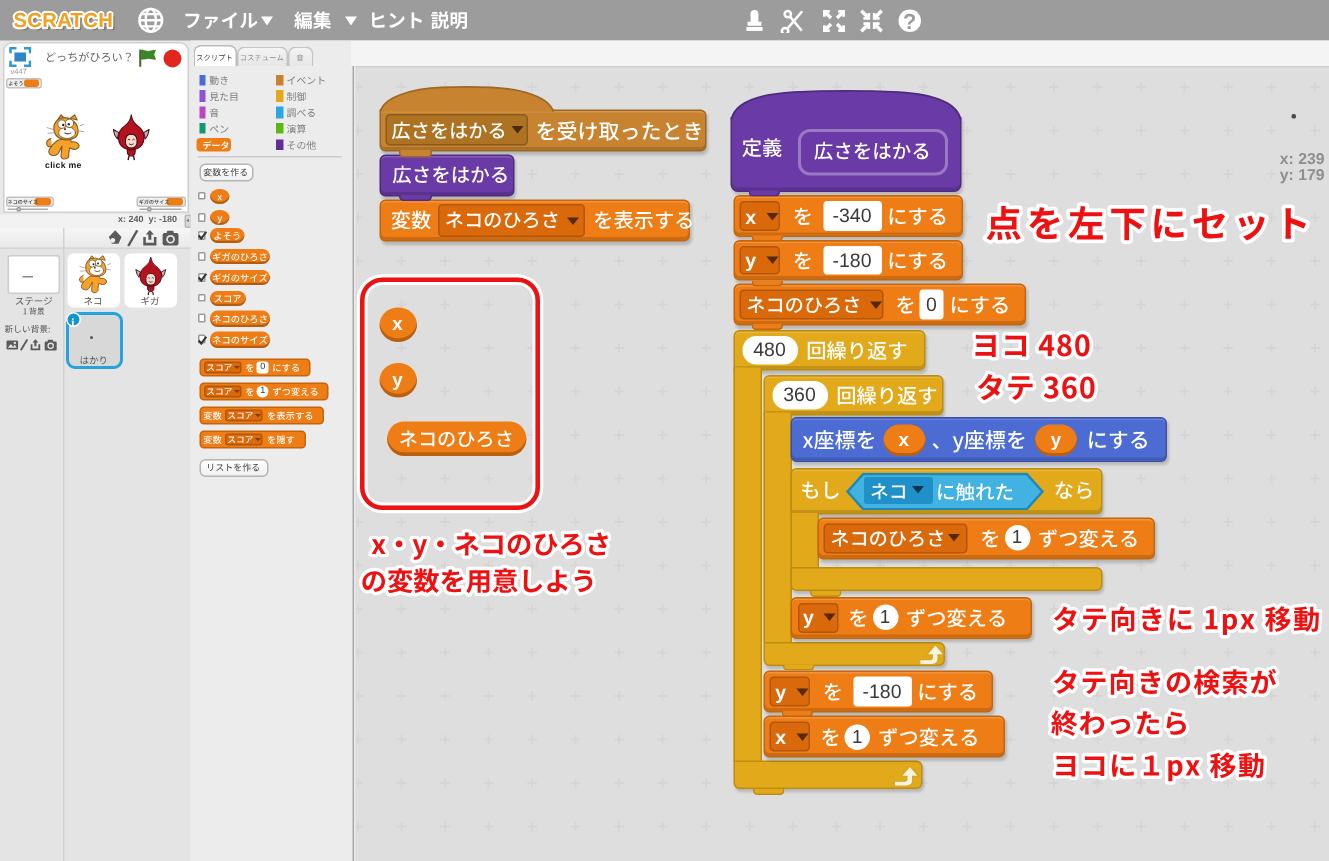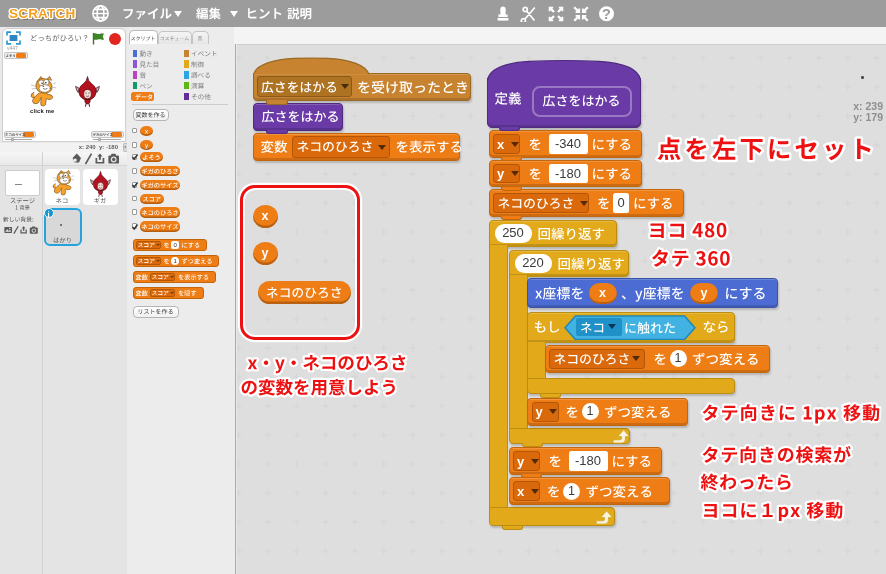--- a/index.html
+++ b/index.html
@@ -281,29 +281,29 @@
 <div class="abs" style="z-index:4;left:493.5px;top:164.0px;width:14px;text-align:center;color:#fff;font-weight:bold;font-size:13px;line-height:19px;">y</div>
 <div class="abs tri" style="z-index:4;left:510.5px;top:171.0px;border-left:4.5px solid transparent;border-right:4.5px solid transparent;border-top:5.625px solid rgba(40,20,0,0.75);"></div>
 <div class="abs" style="z-index:4;left:548.5px;top:163.8px;width:39px;height:19.5px;background:#fff;border-radius:2.5px;color:#3a3a3a;font-size:13px;text-align:center;line-height:19.5px;">-180</div>
 <div class="abs" style="z-index:3;left:501px;top:186.5px;width:21px;height:4px;background:#ee7d16;border:1px solid #c3660c;border-top:none;border-radius:0 0 3px 3px;"></div>
 <div class="abs" style="left:488.5px;top:189px;width:195.5px;height:27.5px;background:#ee7d16;border:1px solid #c3660c;border-radius:4px;box-shadow:inset 0 -2px 0 rgba(0,0,0,0.14), inset 0 1px 0 rgba(255,255,255,0.18), 1px 2px 2px rgba(0,0,0,0.18);"></div>
 <div class="abs" style="left:493.0px;top:193px;width:96px;height:20px;background:#d9690b;border:1px solid #b35707;border-radius:3px;"></div>
 <div class="abs tri" style="z-index:4;left:579.5px;top:200.5px;border-left:4.5px solid transparent;border-right:4.5px solid transparent;border-top:5.625px solid rgba(40,20,0,0.75);"></div>
 <div class="abs" style="z-index:4;left:613.0px;top:193.3px;width:16px;height:19.5px;background:#fff;border-radius:2.5px;color:#3a3a3a;font-size:13px;text-align:center;line-height:19.5px;">0</div>
 <div class="abs" style="z-index:3;left:501px;top:216px;width:21px;height:4px;background:#ee7d16;border:1px solid #c3660c;border-top:none;border-radius:0 0 3px 3px;"></div>
 <div class="abs" style="left:488.5px;top:220px;width:128px;height:26.5px;background:#e2aa1a;border:1px solid #bd8d10;border-radius:4px 4px 4px 0;box-shadow:inset 0 -2px 0 rgba(0,0,0,0.14), inset 0 1px 0 rgba(255,255,255,0.18), 1px 2px 2px rgba(0,0,0,0.18);"></div>
-<div class="abs" style="z-index:4;left:494.5px;top:224px;width:37px;height:18.5px;background:#fff;border-radius:9.25px;color:#3a3a3a;font-size:13px;text-align:center;line-height:18.5px;">250</div>
+<div class="abs" style="z-index:4;left:494.5px;top:224px;width:37px;height:18.5px;background:#fff;border-radius:9.25px;color:#3a3a3a;font-size:13px;text-align:center;line-height:18.5px;">480</div>
 <div class="abs" style="left:488.5px;top:245px;width:19.5px;height:263px;background:#e2aa1a;border-left:1px solid #bd8d10;border-right:1px solid #bd8d10;"></div>
 <div class="abs" style="left:488.5px;top:507px;width:126px;height:19px;background:#e2aa1a;border:1px solid #bd8d10;border-radius:0 4px 4px 4px;box-shadow:1px 2px 2px rgba(0,0,0,0.18);"></div>
 <div class="abs" style="z-index:3;left:501.5px;top:525.8px;width:21px;height:4.5px;background:#e2aa1a;border:1px solid #bd8d10;border-top:none;border-radius:0 0 3px 3px;"></div>
 <svg class="abs" style="z-index:4;left:594.5px;top:510px" width="18" height="15" viewBox="0 0 18 15">
 <path d="M1.2 14 V10.8 H8 Q9.6 10.8 9.6 9.2 V7.6 H5.8 L11.6 0.8 L17.4 7.6 H13.4 V10.4 Q13.4 14 9.4 14 Z" fill="#f8f3e0" stroke="#cfa825" stroke-width="0.8"></path>
   </svg>
 <div class="abs" style="left:508.5px;top:250px;width:120px;height:26.5px;background:#e2aa1a;border:1px solid #bd8d10;border-radius:4px 4px 4px 0;box-shadow:inset 0 -2px 0 rgba(0,0,0,0.14), inset 0 1px 0 rgba(255,255,255,0.18), 1px 2px 2px rgba(0,0,0,0.18);"></div>
-<div class="abs" style="z-index:4;left:514.5px;top:254px;width:37px;height:18.5px;background:#fff;border-radius:9.25px;color:#3a3a3a;font-size:13px;text-align:center;line-height:18.5px;">220</div>
+<div class="abs" style="z-index:4;left:514.5px;top:254px;width:37px;height:18.5px;background:#fff;border-radius:9.25px;color:#3a3a3a;font-size:13px;text-align:center;line-height:18.5px;">360</div>
 <div class="abs" style="left:508.5px;top:275px;width:19px;height:153px;background:#e2aa1a;border-left:1px solid #bd8d10;border-right:1px solid #bd8d10;"></div>
 <div class="abs" style="left:508.5px;top:427.5px;width:121px;height:16px;background:#e2aa1a;border:1px solid #bd8d10;border-radius:0 4px 4px 4px;box-shadow:1px 2px 2px rgba(0,0,0,0.18);"></div>
 <div class="abs" style="z-index:3;left:521.5px;top:443.2px;width:21px;height:4px;background:#e2aa1a;border:1px solid #bd8d10;border-top:none;border-radius:0 0 3px 3px;"></div>
 <svg class="abs" style="z-index:4;left:611.5px;top:428.5px" width="18" height="15" viewBox="0 0 18 15">
 <path d="M1.2 14 V10.8 H8 Q9.6 10.8 9.6 9.2 V7.6 H5.8 L11.6 0.8 L17.4 7.6 H13.4 V10.4 Q13.4 14 9.4 14 Z" fill="#f8f3e0" stroke="#cfa825" stroke-width="0.8"></path>
   </svg>
 <div class="abs" style="left:527px;top:278px;width:250.5px;height:30px;background:#4c6cd4;border:1px solid #3a53a4;border-radius:4px;box-shadow:inset 0 -2px 0 rgba(0,0,0,0.14), inset 0 1px 0 rgba(255,255,255,0.18), 1px 2px 2px rgba(0,0,0,0.18);"></div>
 <div class="abs" style="z-index:4;left:588.5px;top:282.5px;width:28px;height:21px;background:#ee7d16;border-radius:10.5px;box-shadow:inset 0 -2px 0 rgba(0,0,0,0.22);color:#fff;font-weight:bold;font-size:12.5px;text-align:center;line-height:20px;">x</div>
 <div class="abs" style="z-index:4;left:690px;top:282.5px;width:28px;height:21px;background:#ee7d16;border-radius:10.5px;box-shadow:inset 0 -2px 0 rgba(0,0,0,0.22);color:#fff;font-weight:bold;font-size:12.5px;text-align:center;line-height:20px;">y</div>
 <div class="abs" style="left:527px;top:311.5px;width:208px;height:31px;background:#e2aa1a;border:1px solid #bd8d10;border-radius:4px 4px 4px 0;box-shadow:inset 0 -2px 0 rgba(0,0,0,0.14), inset 0 1px 0 rgba(255,255,255,0.18), 1px 2px 2px rgba(0,0,0,0.18);"></div>

